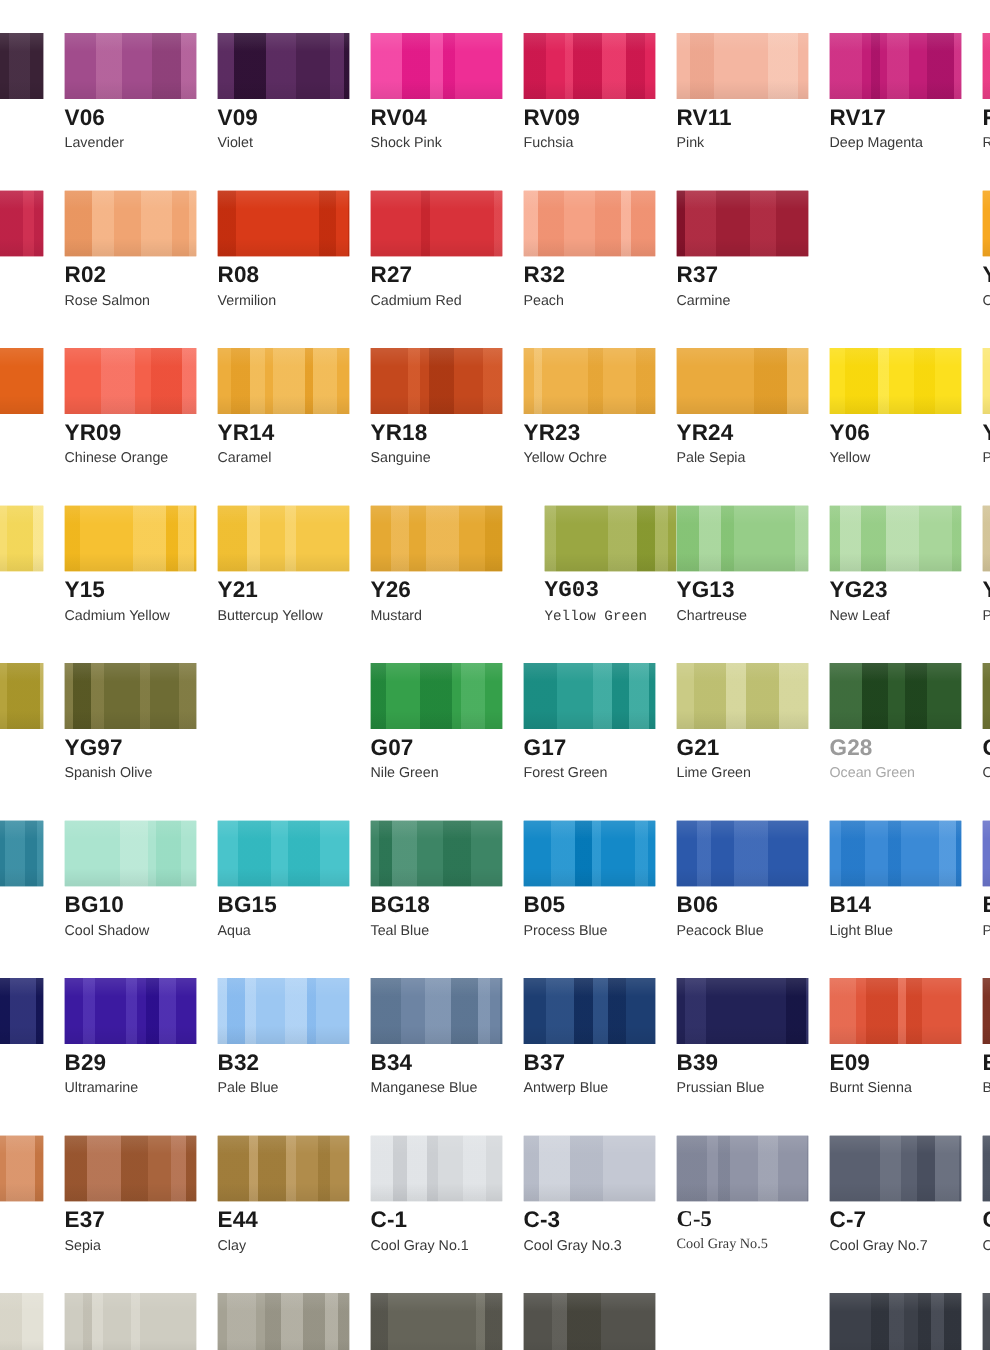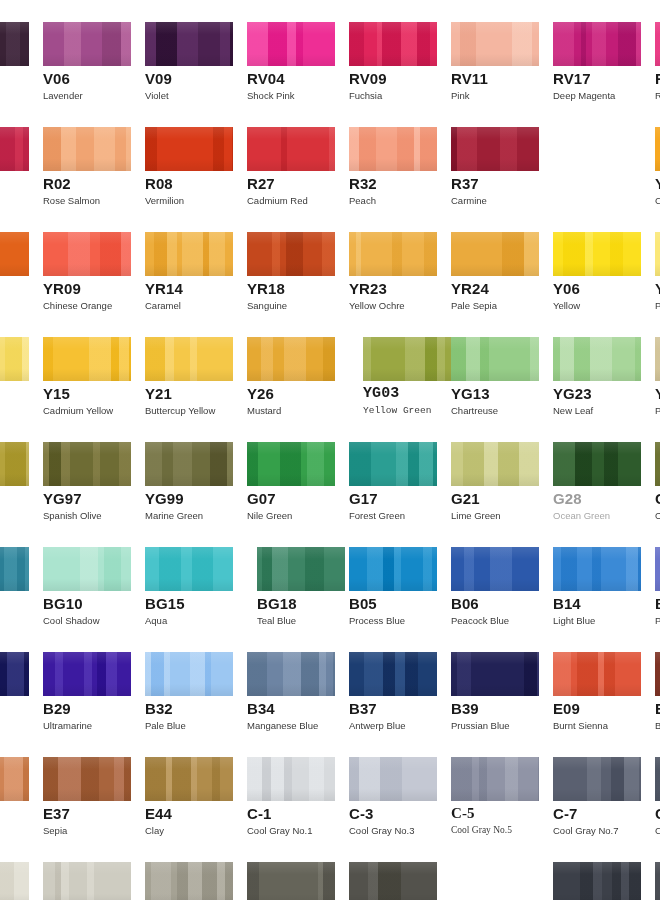--- a/index.html
+++ b/index.html
@@ -387,29 +387,20 @@
       </div>
       <div class="swatch-cell" style="left: 43px;">
         <div class="patch">
           <div class="patch-inner" style="background: rgb(110, 108, 52);"></div>
           <div class="patch-streaks" style="background: linear-gradient(90deg, rgb(133, 127, 71) 0%, rgb(133, 127, 71) 6.8%, rgb(85, 85, 34) 6.8%, rgb(85, 85, 34) 20%, rgb(133, 127, 71) 20%, rgb(133, 127, 71) 30.3%, rgb(110, 108, 52) 30.3%, rgb(110, 108, 52) 46.4%, rgb(110, 108, 52) 46.4%, rgb(110, 108, 52) 56.9%, rgb(133, 127, 71) 56.9%, rgb(133, 127, 71) 65.1%, rgb(110, 108, 52) 65.1%, rgb(110, 108, 52) 86.5%, rgb(133, 127, 71) 86.5%, rgb(133, 127, 71) 100%); opacity: 0.85;"></div>
           <div class="patch-inner" style="background: linear-gradient(rgba(255, 255, 255, 0.1) 0%, rgba(255, 255, 255, 0) 28%, rgba(0, 0, 0, 0) 72%, rgba(0, 0, 0, 0.07) 100%);"></div>
         </div>
         <div class="code">YG97</div>
         <div class="name">Spanish Olive</div>
       </div>
-      <div class="swatch-cell" style="left: 145px;">
-        <div class="patch">
-          <div class="patch-inner" style="background: rgb(109, 108, 61);"></div>
-          <div class="patch-streaks" style="background: linear-gradient(90deg, rgb(128, 126, 81) 0%, rgb(128, 126, 81) 18.8%, rgb(109, 108, 61) 18.8%, rgb(109, 108, 61) 32.3%, rgb(128, 126, 81) 32.3%, rgb(128, 126, 81) 53.7%, rgb(109, 108, 61) 53.7%, rgb(109, 108, 61) 73.6%, rgb(83, 81, 42) 73.6%, rgb(83, 81, 42) 93%, rgb(128, 126, 81) 93%, rgb(128, 126, 81) 100%); opacity: 0.85;"></div>
-          <div class="patch-inner" style="background: linear-gradient(rgba(255, 255, 255, 0.1) 0%, rgba(255, 255, 255, 0) 28%, rgba(0, 0, 0, 0) 72%, rgba(0, 0, 0, 0.07) 100%);"></div>
-        </div>
-        <div class="code">YG99</div>
-        <div class="name">Marine Green</div>
-      </div>
       <div class="swatch-cell" style="left: 247px;">
         <div class="patch">
           <div class="patch-inner" style="background: rgb(53, 160, 74);"></div>
           <div class="patch-streaks" style="background: linear-gradient(90deg, rgb(31, 131, 56) 0%, rgb(31, 131, 56) 12.1%, rgb(53, 160, 74) 12.1%, rgb(53, 160, 74) 37.4%, rgb(31, 131, 56) 37.4%, rgb(31, 131, 56) 61.8%, rgb(53, 160, 74) 61.8%, rgb(53, 160, 74) 68.5%, rgb(79, 178, 99) 68.5%, rgb(79, 178, 99) 87.1%, rgb(53, 160, 74) 87.1%, rgb(53, 160, 74) 100%); opacity: 0.85;"></div>
           <div class="patch-inner" style="background: linear-gradient(rgba(255, 255, 255, 0.1) 0%, rgba(255, 255, 255, 0) 28%, rgba(0, 0, 0, 0) 72%, rgba(0, 0, 0, 0.07) 100%);"></div>
         </div>
         <div class="code">G07</div>
         <div class="name">Nile Green</div>
       </div>
       <div class="swatch-cell" style="left: 349px;">
@@ -470,21 +461,21 @@
       </div>
       <div class="swatch-cell" style="left: 145px;">
         <div class="patch">
           <div class="patch-inner" style="background: rgb(73, 196, 203);"></div>
           <div class="patch-streaks" style="background: linear-gradient(90deg, rgb(73, 196, 203) 0%, rgb(73, 196, 203) 15.4%, rgb(47, 182, 189) 15.4%, rgb(47, 182, 189) 40.5%, rgb(73, 196, 203) 40.5%, rgb(73, 196, 203) 53.5%, rgb(47, 182, 189) 53.5%, rgb(47, 182, 189) 77.4%, rgb(73, 196, 203) 77.4%, rgb(73, 196, 203) 92.4%, rgb(73, 196, 203) 92.4%, rgb(73, 196, 203) 100%); opacity: 0.85;"></div>
           <div class="patch-inner" style="background: linear-gradient(rgba(255, 255, 255, 0.1) 0%, rgba(255, 255, 255, 0) 28%, rgba(0, 0, 0, 0) 72%, rgba(0, 0, 0, 0.07) 100%);"></div>
         </div>
         <div class="code">BG15</div>
         <div class="name">Aqua</div>
       </div>
-      <div class="swatch-cell" style="left: 257px;">
+      <div class="swatch-cell" style="left: 247px;">
         <div class="patch">
           <div class="patch-inner" style="background: rgb(61, 133, 101);"></div>
           <div class="patch-streaks" style="background: linear-gradient(90deg, rgb(61, 133, 101) 0%, rgb(61, 133, 101) 6.2%, rgb(42, 115, 82) 6.2%, rgb(42, 115, 82) 16.6%, rgb(86, 151, 124) 16.6%, rgb(86, 151, 124) 35.1%, rgb(61, 133, 101) 35.1%, rgb(61, 133, 101) 54.9%, rgb(42, 115, 82) 54.9%, rgb(42, 115, 82) 75.9%, rgb(61, 133, 101) 75.9%, rgb(61, 133, 101) 100%); opacity: 0.85;"></div>
           <div class="patch-inner" style="background: linear-gradient(rgba(255, 255, 255, 0.1) 0%, rgba(255, 255, 255, 0) 28%, rgba(0, 0, 0, 0) 72%, rgba(0, 0, 0, 0.07) 100%);"></div>
         </div>
         <div class="code">BG18</div>
         <div class="name">Teal Blue</div>
       </div>
       <div class="swatch-cell" style="left: 349px;">
         <div class="patch">

